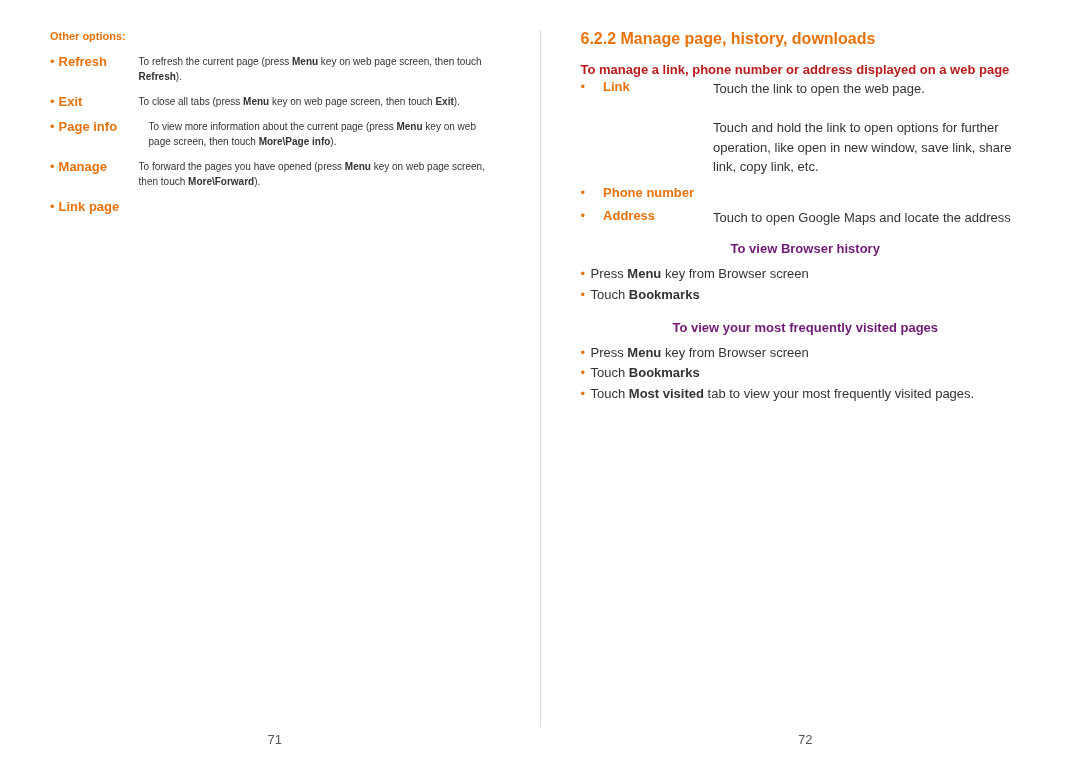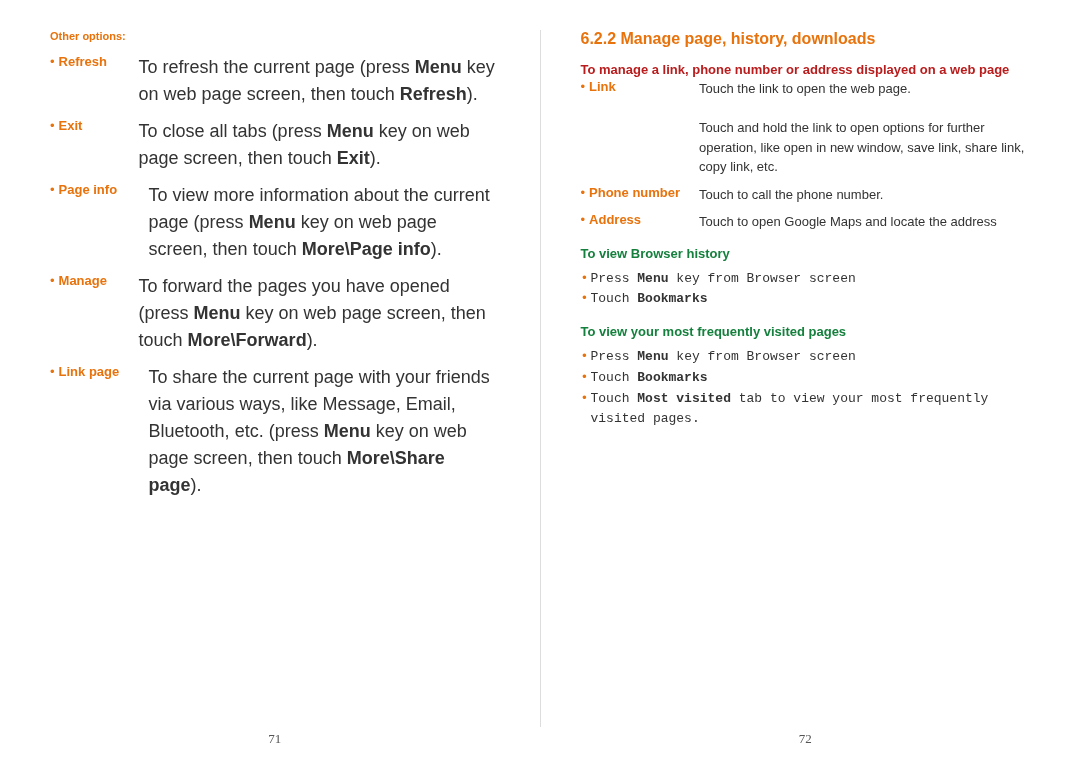--- a/index.html
+++ b/index.html
@@ -30,21 +30,20 @@
       background: #ddd;
       margin: 0 10px;
     }
     .page-number {
       position: absolute;
       bottom: -20px;
       left: 50%;
       transform: translateX(-50%);
       font-size: 13px;
       color: #555;
-      font-family: Liberation Serif, serif;
     }
 
     
     .section-heading {
       color: #e8720c;
       font-weight: bold;
       font-size: 11px;
       margin-bottom: 12px;
     }
     .item-list {
@@ -67,21 +66,21 @@
       font-weight: bold;
       font-size: 13px;
       min-width: 80px;
       flex-shrink: 0;
     }
     .item-label.wide {
       min-width: 90px;
     }
     .item-desc {
       color: #333;
-      font-size: 18px;
+      font-size: 10px;
       line-height: 1.5;
       flex: 1;
     }
     .item-desc .bold {
       font-weight: bold;
     }
 
     
     .chapter-heading {
       color: #e8720c;
@@ -104,40 +103,41 @@
       display: flex;
       align-items: flex-start;
       margin-bottom: 8px;
     }
     .right-label {
       color: #e8720c;
       font-weight: bold;
       font-size: 13px;
       min-width: 110px;
       flex-shrink: 0;
+      margin-left: 14px;
     }
     .right-desc {
       color: #333;
       font-size: 13px;
       line-height: 1.5;
       flex: 1;
     }
     .history-section {
       margin-bottom: 14px;
     }
     .history-heading {
-      color: #15803d;
+      color: #701a75;
       font-weight: bold;
       font-size: 13px;
       margin-bottom: 8px;
+      text-align: center;
     }
     .history-list {
       list-style: none;
       padding: 0;
-      font-family: Liberation Mono, monospace;
     }
     .history-list li {
       color: #333;
       font-size: 13px;
       line-height: 1.6;
       padding-left: 10px;
       position: relative;
     }
     .history-list li::before {
       content: '•';
@@ -178,21 +178,20 @@
 
       <li>
         <span class="bullet">•</span>
         <span class="item-label">Manage</span>
         <span class="item-desc">To forward the pages you have opened (press <span class="bold">Menu</span> key on web page screen, then touch <span class="bold">More\Forward</span>).</span>
       </li>
 
       <li>
         <span class="bullet">•</span>
         <span class="item-label wide">Link page</span>
-        <span class="item-desc">To share the current page with your friends via various ways, like Message, Email, Bluetooth, etc. (press <span class="bold">Menu</span> key on web page screen, then touch <span class="bold">More\Share page</span>).</span>
       </li>
     </ul>
     <div class="page-number">71</div>
   </div>
 
   <div class="divider"></div>
 
   <div class="page">
     <div class="chapter-heading">6.2.2   Manage page, history, downloads</div>
     <div class="sub-heading">To manage a link, phone number or address displayed on a web page</div>
@@ -201,21 +200,20 @@
 
       <li>
         <span class="bullet">•</span>
         <span class="right-label">Link</span>
         <span class="right-desc">Touch the link to open the web page.<br><br>Touch and hold the link to open options for further operation, like open in new window, save link, share link, copy link, etc.</span>
       </li>
 
       <li>
         <span class="bullet">•</span>
         <span class="right-label">Phone number</span>
-        <span class="right-desc">Touch to call the phone number.</span>
       </li>
 
       <li>
         <span class="bullet">•</span>
         <span class="right-label">Address</span>
         <span class="right-desc">Touch to open Google Maps and locate the address</span>
       </li>
     </ul>
 
     <div class="history-section">

